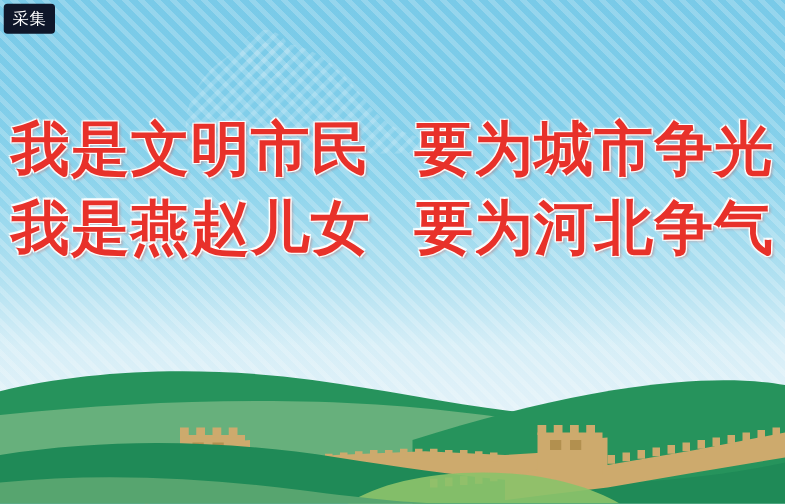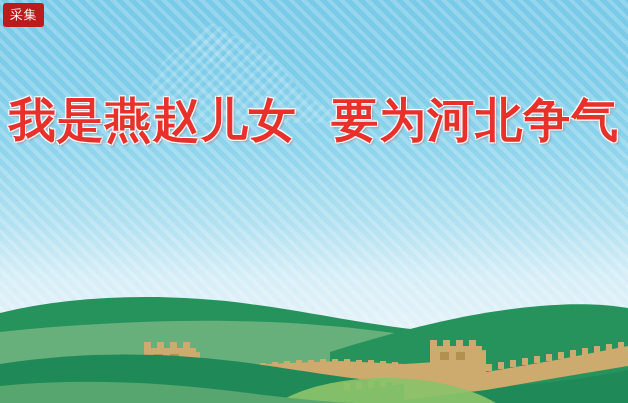--- a/index.html
+++ b/index.html
@@ -103,21 +103,21 @@
     position: absolute;
     left: 3px;
     top: 3px;
     min-width: 39px;
     height: 24px;
     box-sizing: border-box;
     padding: 0 7px;
     display: flex;
     align-items: center;
     justify-content: center;
-    background: #b91c1c;
+    background: #0f172a;
     color: #ffffff;
     font-family: "DejaVu Sans", "Liberation Sans", sans-serif;
     font-size: 13px;
     font-weight: normal;
     border-radius: 3px;
     cursor: pointer;
     user-select: none;
     letter-spacing: 0.5px;
   }
 </style>
@@ -137,20 +137,21 @@
         </pattern>
       </defs>
       <path d="M58,96 C52,70 66,44 86,30 C104,17 128,12 150,20 C172,28 188,46 200,62 C212,78 226,88 248,93 L248,105 L58,105 Z" fill="url(#wmHatch)"></path>
       <circle cx="120" cy="26" r="20" fill="url(#wmHatch)"></circle>
     </svg>
   </div>
 
   <div class="sky-stripes"></div>
 
   <div class="slogan">
+    <div class="slogan-line">我是文明市民  要为城市争光</div>
     <div class="slogan-line">我是燕赵儿女  要为河北争气</div>
   </div>
 
   <div class="landscape">
     <svg width="628" height="113" viewBox="0 0 628 113" xmlns="http://www.w3.org/2000/svg">
 
       <path d="M0,23 C70,6 160,2 250,14 C340,26 420,48 500,42 C560,38 600,30 628,22 L628,113 L0,113 Z" fill="#26935c"></path>
 
       <path d="M0,42 C80,34 150,30 230,31 C330,32 410,44 490,58 C545,68 590,76 628,80 L628,113 L0,113 Z" fill="#67b07c"></path>
 

